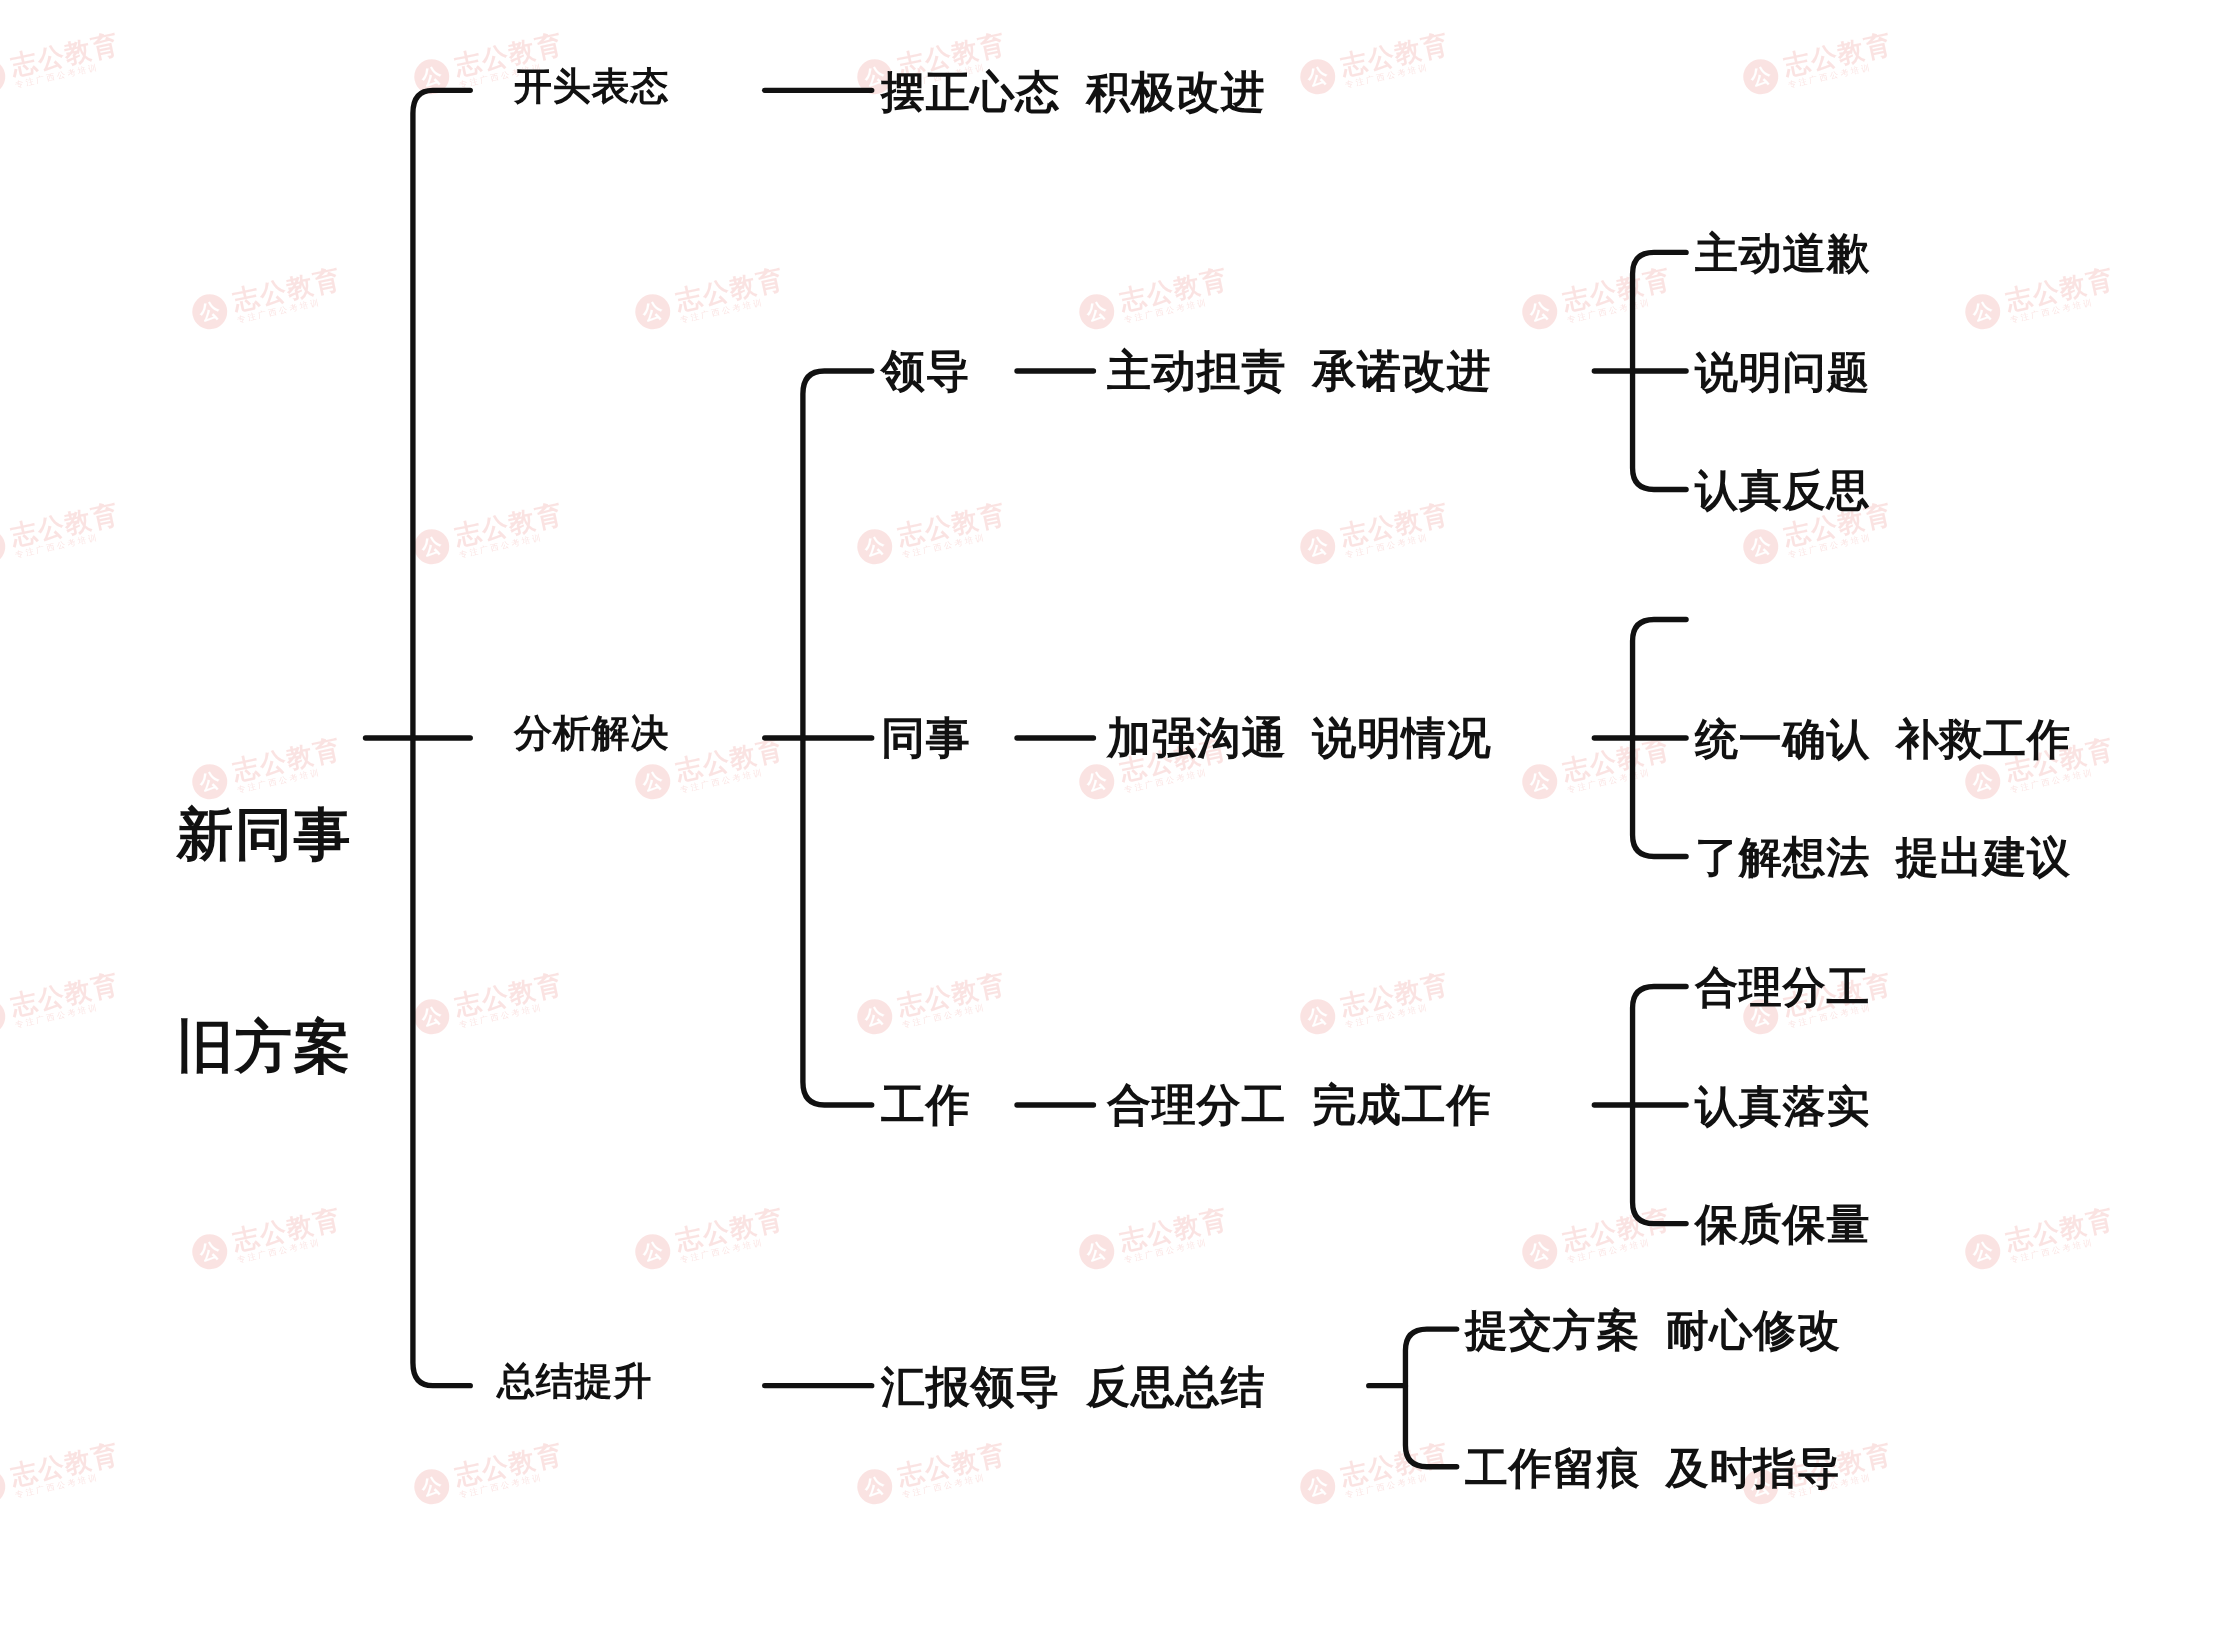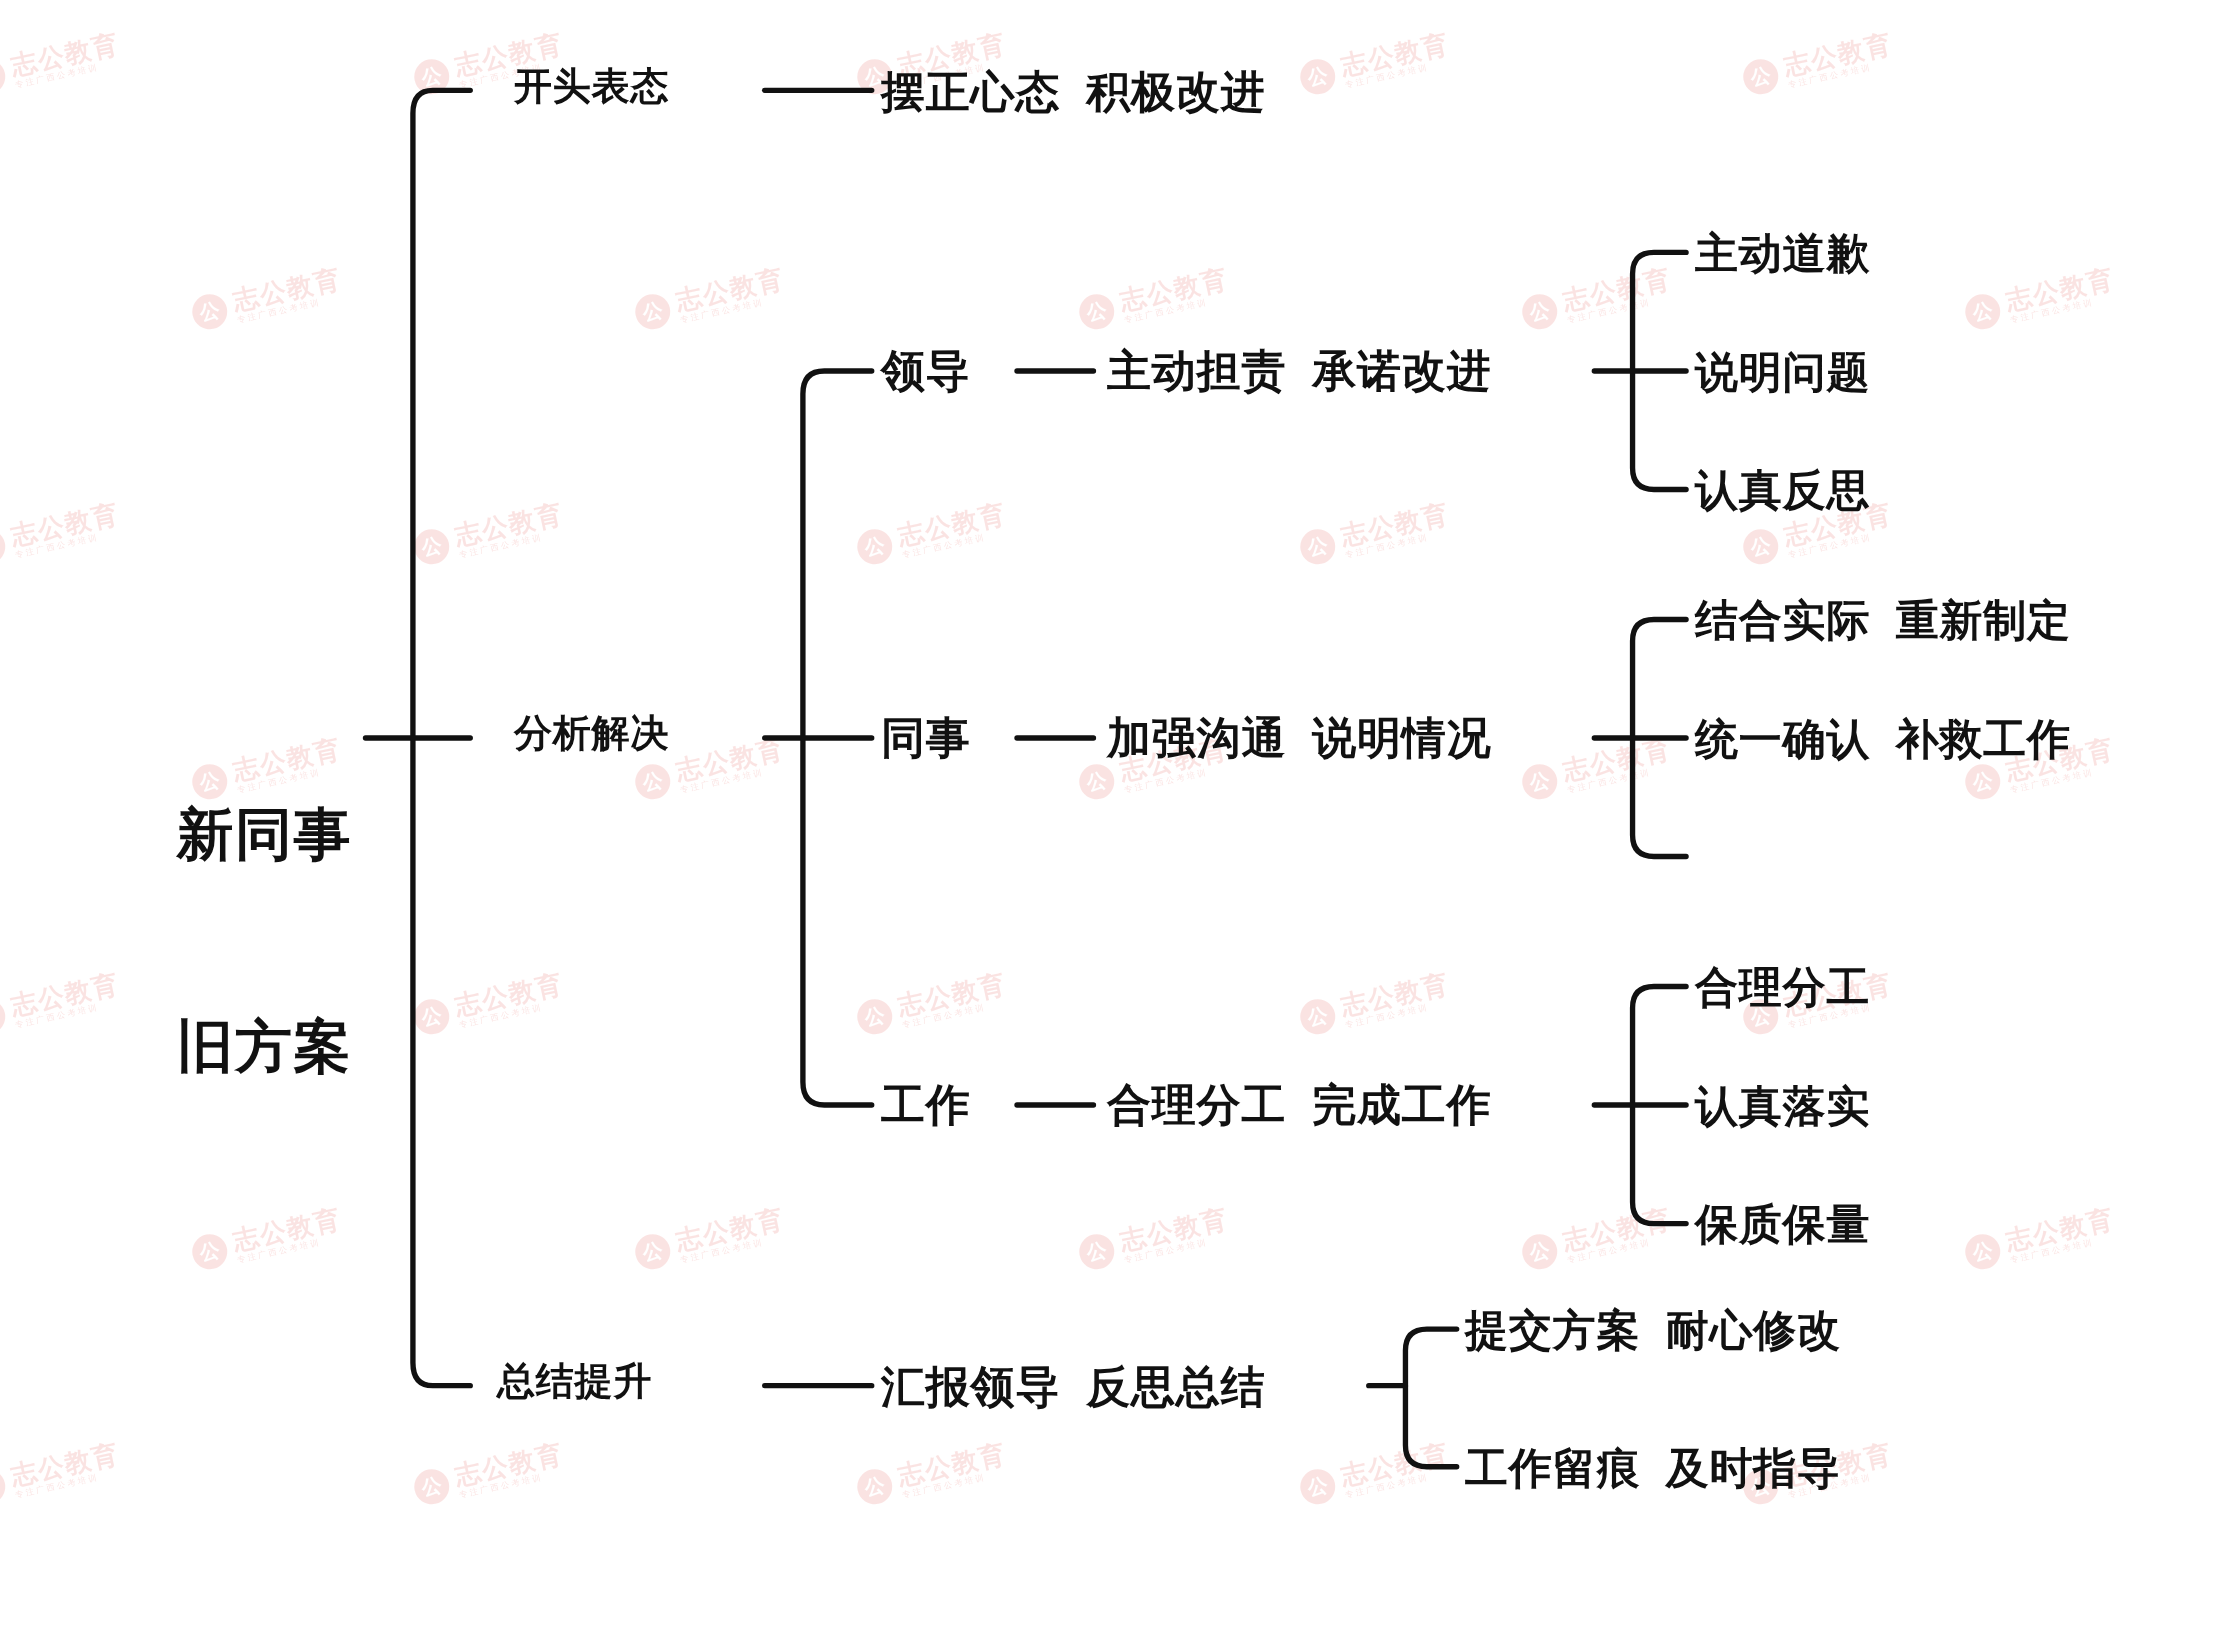--- a/index.html
+++ b/index.html
@@ -414,22 +414,22 @@
   <div class="node lvl2" style="left:881px; top:1078px;">工作</div>
 
   <div class="node lvl3" style="left:1107px; top:344px;">主动担责  承诺改进</div>
   <div class="node lvl3" style="left:1107px; top:711px;">加强沟通  说明情况</div>
   <div class="node lvl3" style="left:1107px; top:1078px;">合理分工  完成工作</div>
 
   <div class="node lvl4" style="left:1695px; top:227px;">主动道歉</div>
   <div class="node lvl4" style="left:1695px; top:346px;">说明问题</div>
   <div class="node lvl4" style="left:1695px; top:464px;">认真反思</div>
 
-  <div class="node lvl4" style="left:1695px; top:594px;">结合实际  重新制定</div>
   <div class="node lvl4" style="left:1695px; top:713px;">统一确认  补救工作</div>
+  <div class="node lvl4" style="left:1695px; top:831px;">了解想法  提出建议</div>
 
   <div class="node lvl4" style="left:1695px; top:961px;">合理分工</div>
   <div class="node lvl4" style="left:1695px; top:1080px;">认真落实</div>
   <div class="node lvl4" style="left:1695px; top:1198px;">保质保量</div>
 
   <div class="node lvl4" style="left:1465px; top:1304px;">提交方案  耐心修改</div>
   <div class="node lvl3" style="left:881px; top:1360px;">汇报领导  反思总结</div>
   <div class="node lvl4" style="left:1465px; top:1442px;">工作留痕  及时指导</div>
 
 </div>

